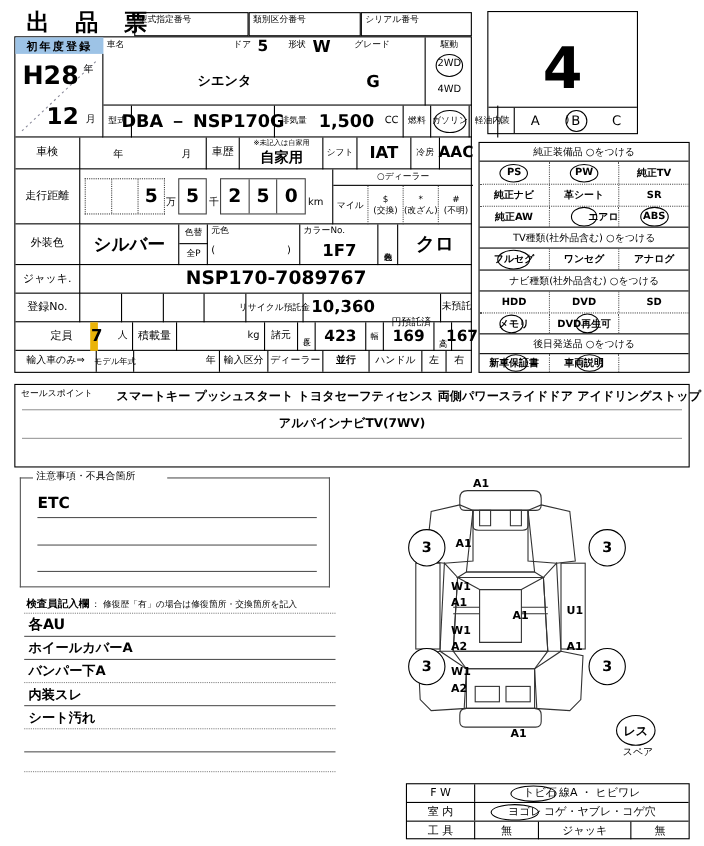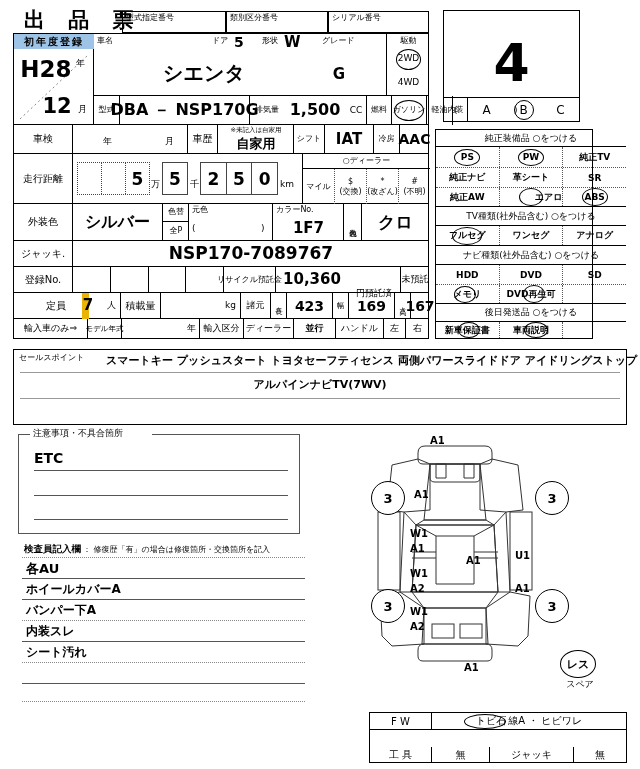--- a/index.html
+++ b/index.html
@@ -144,21 +144,21 @@
     <div class="cell lbl9" style="left:64px; top:56px;">月</div>
   </div>
 
   <div style="position:absolute; left:94px; top:34px; width:335px; height:62px; border-bottom:1px solid #000;">
     <div class="cell lbl" style="left:3px; top:3px;">車名</div>
     <div class="cell lbl" style="left:118px; top:3px;">ドア</div>
     <div class="cell" style="left:140px; top:1px; font-size:14px; font-weight:bold;">5</div>
     <div class="cell lbl" style="left:168px; top:3px;">形状</div>
     <div class="cell" style="left:190px; top:1px; font-size:15px; font-weight:bold;">W</div>
     <div class="cell lbl" style="left:228px; top:3px;">グレード</div>
-    <div class="cell" style="left:30px; top:26px; width:160px; height:26px; font-size:20px; font-weight:bold;">シエンタ</div>
+    <div class="cell" style="left:30px; top:26px; width:160px; height:26px; font-size:12px; font-weight:bold;">シエンタ</div>
     <div class="cell" style="left:215px; top:30px; width:60px; height:22px; font-size:15px; font-weight:bold;">G</div>
 
     <div style="position:absolute; left:292px; top:0; width:43px; height:62px; border-left:1px solid #000;">
       <div class="cell lbl" style="left:0; top:2px; width:43px; height:10px;">駆動</div>
       <div class="cell lbl9" style="left:0; top:15px; width:43px; height:20px;">2WD</div>
       <span class="circ" style="left:9px; top:15px; width:25px; height:21px;"></span>
       <div class="cell lbl9" style="left:0; top:40px; width:43px; height:18px;">4WD</div>
     </div>
   </div>
 
@@ -297,21 +297,21 @@
     <div style="position:absolute; left:108px; top:0; width:62px; height:19px;"></div>
     <div class="cell lbl9" style="left:170px; top:0; width:16px; height:19px; border-right:1px solid #000;">年</div>
     <div class="cell lbl9" style="left:186px; top:0; width:44px; height:19px; border-right:1px solid #000;">輸入区分</div>
     <div class="cell lbl9" style="left:230px; top:0; width:50px; height:19px; border-right:1px solid #000;">ディーラー</div>
     <div class="cell lbl9" style="left:280px; top:0; width:42px; height:19px; border-right:1px solid #000;font-weight:bold;">並行</div>
     <div class="cell lbl9" style="left:322px; top:0; width:48px; height:19px; border-right:1px solid #000;">ハンドル</div>
     <div class="cell lbl9" style="left:370px; top:0; width:22px; height:19px; border-right:1px solid #000;">左</div>
     <div class="cell lbl9" style="left:392px; top:0; width:23px; height:19px;">右</div>
   </div>
 
-  <div class="bx" style="left:435px; top:129px; width:158px; height:210px;">
+  <div class="bx" style="left:435px; top:129px; width:192px; height:210px;">
 
     <div class="eq-head" style="left:0; top:0; width:190px; height:17px;">純正装備品 ○をつける</div>
     <div style="position:absolute; left:0; top:17px; width:190px; height:20px; display:flex;">
       <div style="flex:1; border-right:1px dotted #555; position:relative; display:flex; align-items:center; justify-content:center; font-size:9px; font-weight:bold;">
         <span>PS</span>
         <span class="circ" style="left:50%; top:50%; width:26px; height:17px; margin-left:-13px; margin-top:-8.5px;"></span>
       </div>
       <div style="flex:1; border-right:1px dotted #555; position:relative; display:flex; align-items:center; justify-content:center; font-size:9px; font-weight:bold;">
         <span>PW</span>
         <span class="circ" style="left:50%; top:50%; width:26px; height:17px; margin-left:-13px; margin-top:-8.5px;"></span>
@@ -501,20 +501,28 @@
 
     <div style="position:absolute; left:0; top:0; width:256px; height:17px; border-bottom:1px solid #000; display:flex;">
       <div style="width:62px; border-right:1px solid #000; display:flex; align-items:center; justify-content:center; font-size:10px;">F W</div>
       <div style="flex:1; position:relative; display:flex; align-items:center; justify-content:center; font-size:10px;">
         <span>トビ石</span>
         <span style="margin-left:2px;">線A ・ ヒビワレ</span>
         <span class="ellip" style="left:32px; top:1px; width:42px; height:15px;"></span>
       </div>
     </div>
 
+    <div style="position:absolute; left:0; top:17px; width:256px; height:17px; border-bottom:1px solid #000; display:flex;">
+      <div style="width:62px; border-right:1px solid #000; display:flex; align-items:center; justify-content:center; font-size:10px;">室 内</div>
+      <div style="flex:1; position:relative; display:flex; align-items:center; justify-content:center; font-size:10px;">
+        <span>ヨゴレ</span>
+        <span style="margin-left:2px;">コゲ・ヤブレ・コゲ穴</span>
+        <span class="ellip" style="left:14px; top:1px; width:44px; height:15px;"></span>
+      </div>
+    </div>
 
     <div style="position:absolute; left:0; top:34px; width:256px; height:16px; display:flex;">
       <div style="width:62px; border-right:1px solid #000; display:flex; align-items:center; justify-content:center; font-size:10px;">工 具</div>
       <div style="width:58px; border-right:1px solid #000; display:flex; align-items:center; justify-content:center; font-size:10px;">無</div>
       <div style="flex:1; border-right:1px solid #000; display:flex; align-items:center; justify-content:center; font-size:10px;">ジャッキ</div>
       <div style="width:52px; display:flex; align-items:center; justify-content:center; font-size:10px;">無</div>
     </div>
   </div>
 
 </div>

